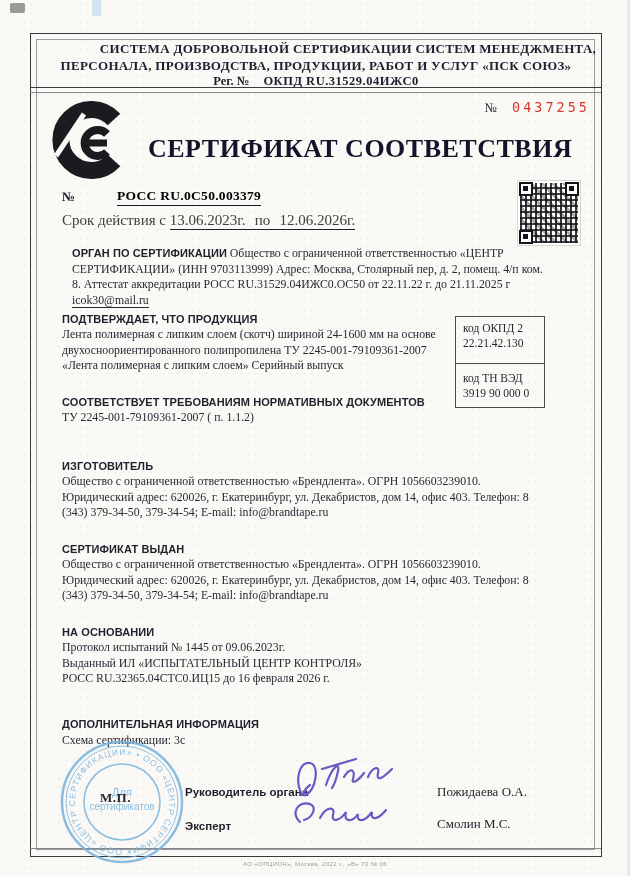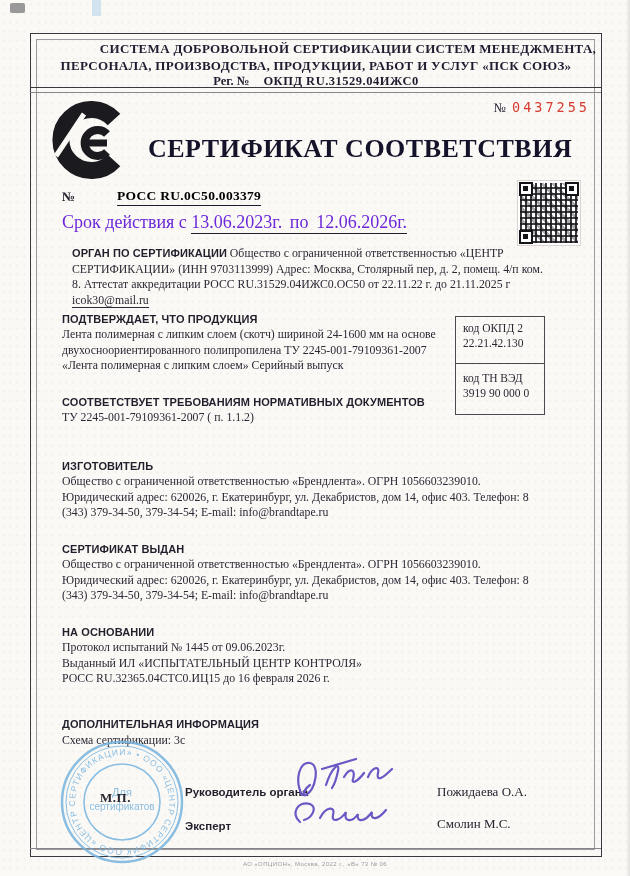--- a/index.html
+++ b/index.html
@@ -19,48 +19,48 @@
   .sep{left:30px;width:571px;height:0;}
   .sep-strong{border-top:1.5px solid #3a3a3e;}
   .sep-light{border-top:1px solid #86868a;}
   
   .hline{left:30px;width:572px;text-align:center;font-weight:bold;color:#201d30;
          font-size:13px;letter-spacing:.3px;}
   .regline{left:30px;width:572px;text-align:center;font-weight:bold;color:#201d30;font-size:12.5px;}
   .regline .regnum{margin-left:14px;letter-spacing:.5px;}
   
   .serial{right:40px;top:99px;font-size:13px;color:#23212f;}
-  .serial .digits{font-family:"DejaVu Sans Mono", monospace;color:#d63a30;font-size:13.5px;letter-spacing:3px;margin-left:6px;}
+  .serial .digits{font-family:"DejaVu Sans Mono", monospace;color:#d63a30;font-size:13.5px;letter-spacing:3px;margin-left:15px;}
   
   .title{left:148px;top:134px;font-size:26px;font-weight:bold;color:#15132a;letter-spacing:.5px;white-space:nowrap;}
   .certnum-label{left:62px;top:189px;font-size:13px;font-weight:bold;color:#23212f;}
   .certnum{left:117px;top:188px;font-size:13.5px;font-weight:bold;color:#000000;
            border-bottom:1.5px solid #1c1a2c;padding-bottom:1px;letter-spacing:.3px;}
-  .validity{left:62px;top:212px;font-size:18px;color:#6d28d9;}
+  .validity{left:62px;top:212px;font-size:15px;color:#404040;}
   .validity .ul{border-bottom:1px solid #23212f;padding-bottom:1px;}
   .validity .gap{display:inline-block;width:34px;text-align:center;}
   
   .qr{left:517px;top:180px;width:62px;height:64px;background:#fff;border:1px solid #d8d4cf;}
   .qr .pat{position:absolute;inset:2px;
       background:
         repeating-linear-gradient(90deg,rgba(20,20,24,.85) 0 2px,transparent 2px 5px),
         repeating-linear-gradient(0deg,rgba(20,20,24,.8) 0 2px,transparent 2px 6px),
         repeating-linear-gradient(45deg,rgba(20,20,24,.35) 0 3px,transparent 3px 8px);}
   .finder{position:absolute;width:14px;height:14px;border:2.5px solid #141418;background:#fff;box-sizing:border-box;}
   .finder::after{content:"";position:absolute;left:2px;top:2px;width:5px;height:5px;background:#141418;}
   .f-tl{left:1px;top:1px;} .f-tr{right:1px;top:1px;} .f-bl{left:1px;bottom:1px;}
   
   .para{color:#2a2834;font-size:11.8px;line-height:1.32;}
   .lbl{font-family:"Liberation Sans", sans-serif;font-weight:bold;color:#211f2b;font-size:11px;letter-spacing:.1px;}
   .ul-mail{border-bottom:1px solid #2a2834;}
   
   .codebox{left:455px;width:90px;border:1px solid #4a4a4e;color:#2a2834;font-size:11.5px;
            line-height:1.3;padding:4px 14px 0 7px;box-sizing:border-box;background:transparent;}
   .codebox1{top:316px;height:48px;}
-  .codebox2{top:363px;height:52px;}
+  .codebox2{top:363px;height:45px;}
   
   .stamp{left:58px;top:738px;width:128px;height:128px;opacity:.85;}
   .mp{left:100px;top:790px;font-size:13px;font-weight:bold;color:#26242e;letter-spacing:.5px;}
   .sig-label{font-family:"Liberation Sans", sans-serif;font-weight:bold;font-size:11.5px;color:#211f2b;}
   .sig-name{font-size:13px;color:#26242e;}
   .imprint{left:0;top:861px;width:630px;text-align:center;font-size:6px;color:#9a9a9a;
            font-family:"Liberation Sans", sans-serif;letter-spacing:.4px;}
 </style>
 </head>
 <body>

